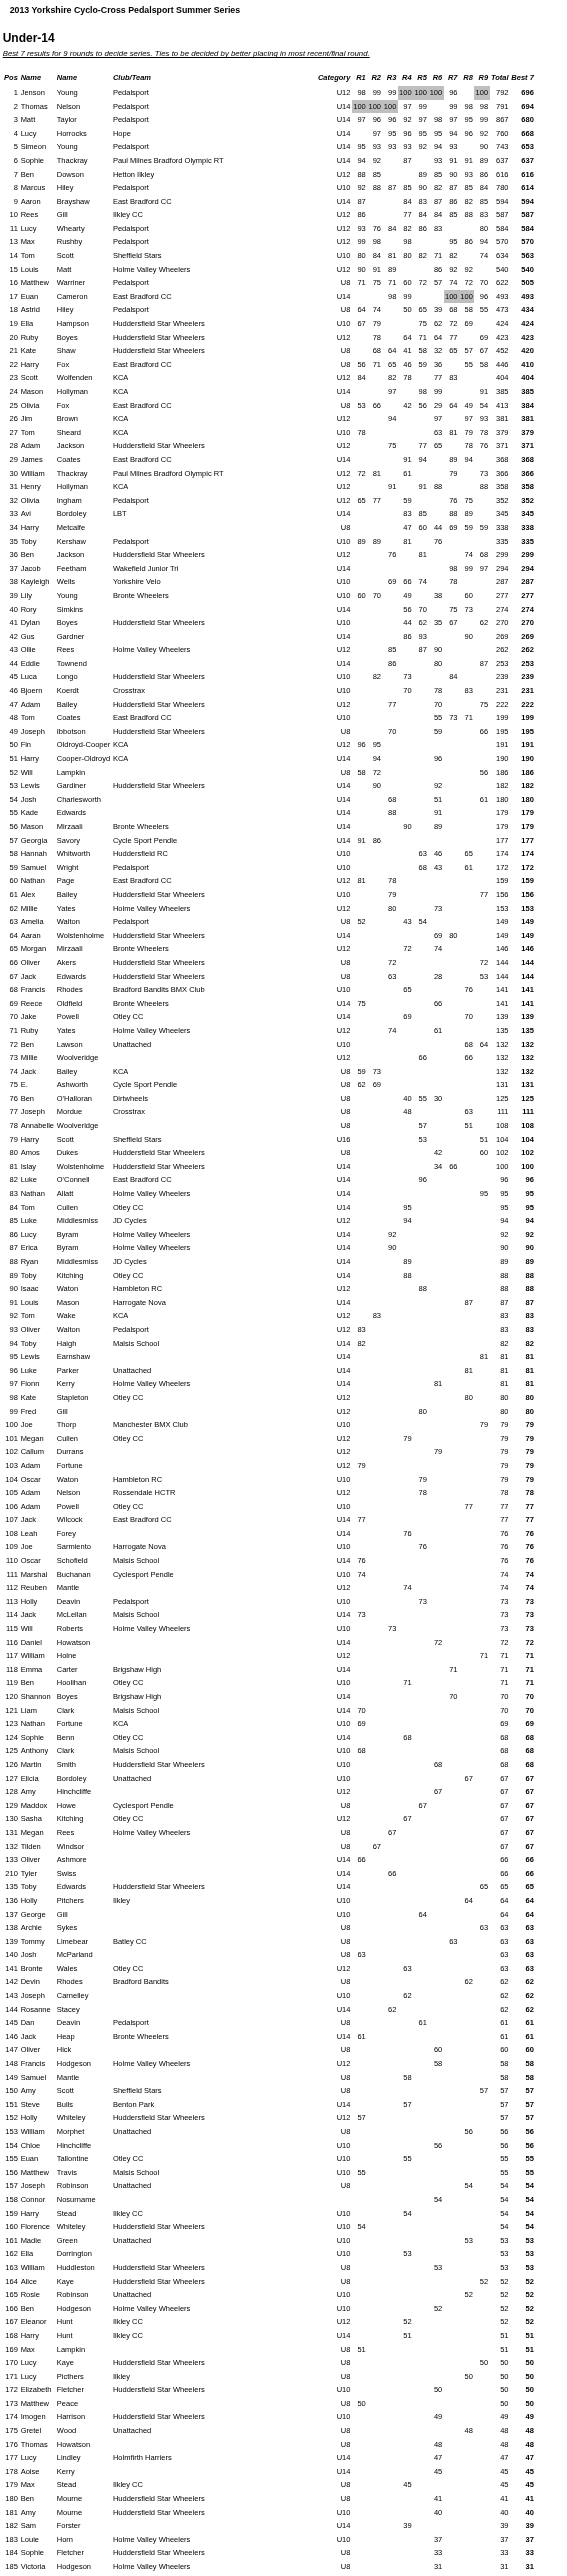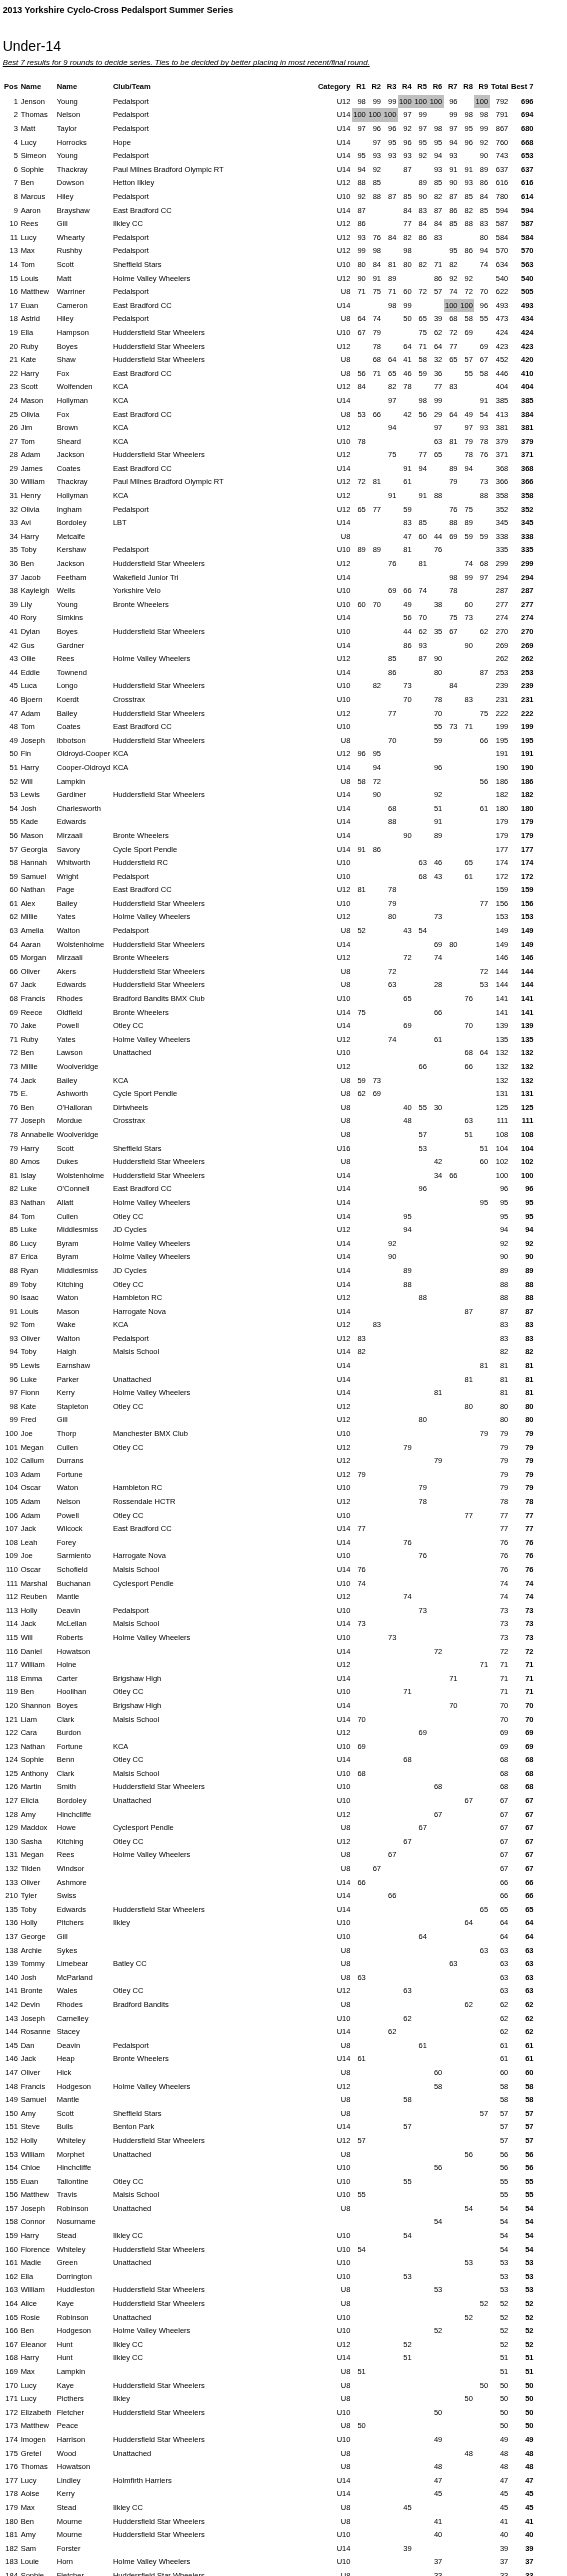--- a/index.html
+++ b/index.html
@@ -2,30 +2,30 @@
 <html style="font-size:11px"><head>
 <meta charset="utf-8">
 <style>
   html,body { margin:0; padding:0; background:#ffffff; }
   body {
     width:567px;
     font-family:"Liberation Sans","DejaVu Sans",sans-serif;
     color:#000;
   }
   .page { padding:4.1px 0 0 2.7px; }
-  .title    { font-weight:bold; font-size:8.8px; line-height:1.45; }
-  .subtitle { font-weight:normal; font-size:14px; line-height:1.45; margin-top:19px; }
+  .title    { font-weight:bold; font-size:8.8px; line-height:1.45;margin-left:7px; }
+  .subtitle { font-weight:bold; font-size:12px; line-height:1.45; margin-top:13px; }
   .note     { font-style:italic; font-size:7.8px; line-height:1.4; margin-top:2px;text-decoration:underline; }
 
   table.results { border-collapse:collapse; table-layout:fixed; margin-top:9.5px; }
   table.results th, table.results td {
     padding:0 1.4px; font-size:7.5px; height:13.6px; line-height:13.6px;
     white-space:nowrap; overflow:hidden; vertical-align:middle;
   }
-  table.results thead th { font-weight:bold; height:16.3px; line-height:16.3px; }
+  table.results thead th { font-weight:bold; height:16.3px; line-height:16.3px;font-style:italic; }
 
   col.c-pos   { width:12.2px; }
   col.c-first { width:34px; }
   col.c-last  { width:47px; }
   col.c-club  { width:205px; }
   col.c-cat   { width:34px; }
   col.c-r     { width:12.2px; }
   col.c-tot   { width:17.6px; }
   col.c-b7    { width:23px; }
 
@@ -2237,38 +2237,20 @@
           <td class="ar"></td>
           <td class="ar"></td>
           <td class="ar"></td>
           <td class="ar"></td>
           <td class="ar"></td>
           <td class="ar"></td>
           <td class="ar">70</td>
           <td class="ar b7">70</td>
         </tr>
         <tr>
-          <td class="ar">122</td>
-          <td class="al">Cara</td>
-          <td class="al">Burdon</td>
-          <td class="al"></td>
-          <td class="ar">U12</td>
-          <td class="ar"></td>
-          <td class="ar"></td>
-          <td class="ar"></td>
-          <td class="ar"></td>
-          <td class="ar">69</td>
-          <td class="ar"></td>
-          <td class="ar"></td>
-          <td class="ar"></td>
-          <td class="ar"></td>
-          <td class="ar">69</td>
-          <td class="ar b7">69</td>
-        </tr>
-        <tr>
           <td class="ar">123</td>
           <td class="al">Nathan</td>
           <td class="al">Fortune</td>
           <td class="al">KCA</td>
           <td class="ar">U10</td>
           <td class="ar">69</td>
           <td class="ar"></td>
           <td class="ar"></td>
           <td class="ar"></td>
           <td class="ar"></td>

